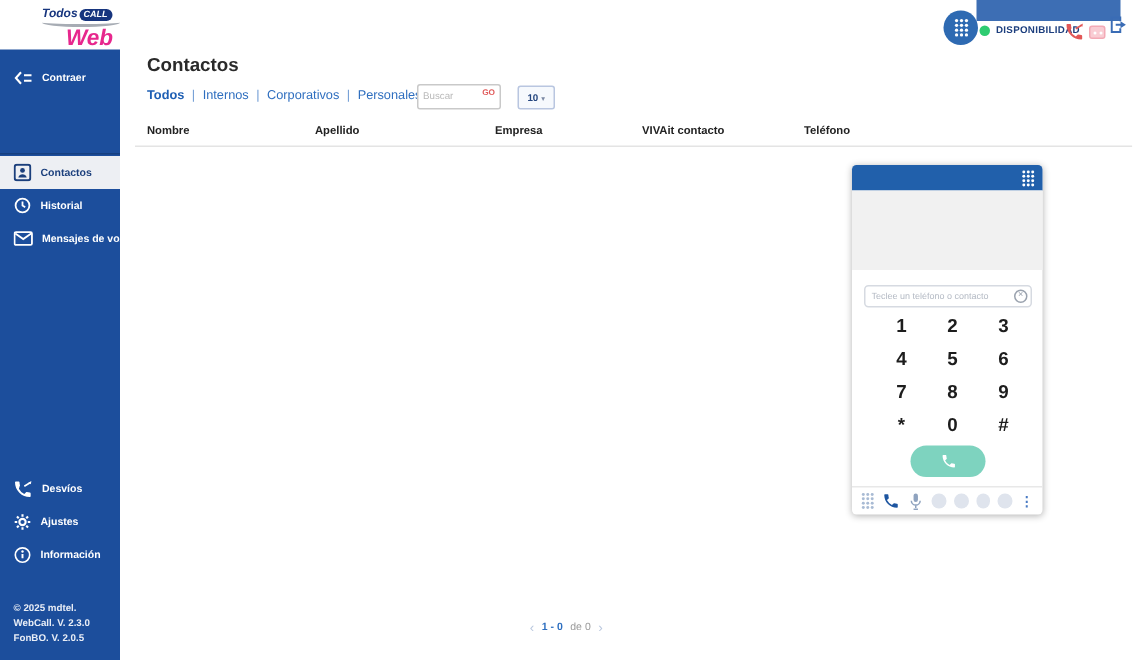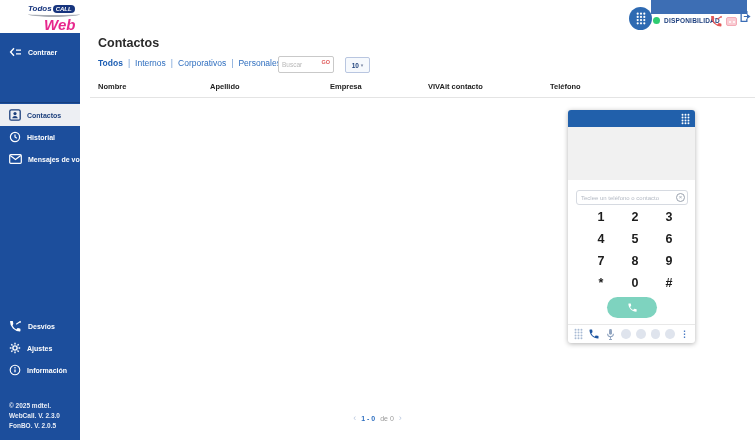--- a/index.html
+++ b/index.html
@@ -237,21 +237,21 @@
   <div class="pagesize">
     <span class="val">10</span>
     <span class="caret">▾</span>
   </div>
 
   <div class="thead">
     <span class="th" style="left:98px">Nombre</span>
     <span class="th" style="left:210px">Apellido</span>
     <span class="th" style="left:330px">Empresa</span>
     <span class="th" style="left:428px">VIVAit contacto</span>
-    <span class="th" style="left:550px">Teléfono</span>
+    <span class="th" style="left:536px">Teléfono</span>
   </div>
   <div class="thead-line"></div>
 
   <div class="pagination">
     <span class="chev">‹</span>
     <span class="range">1 - 0</span>
     <span class="of">de 0</span>
     <span class="chev">›</span>
   </div>
 

